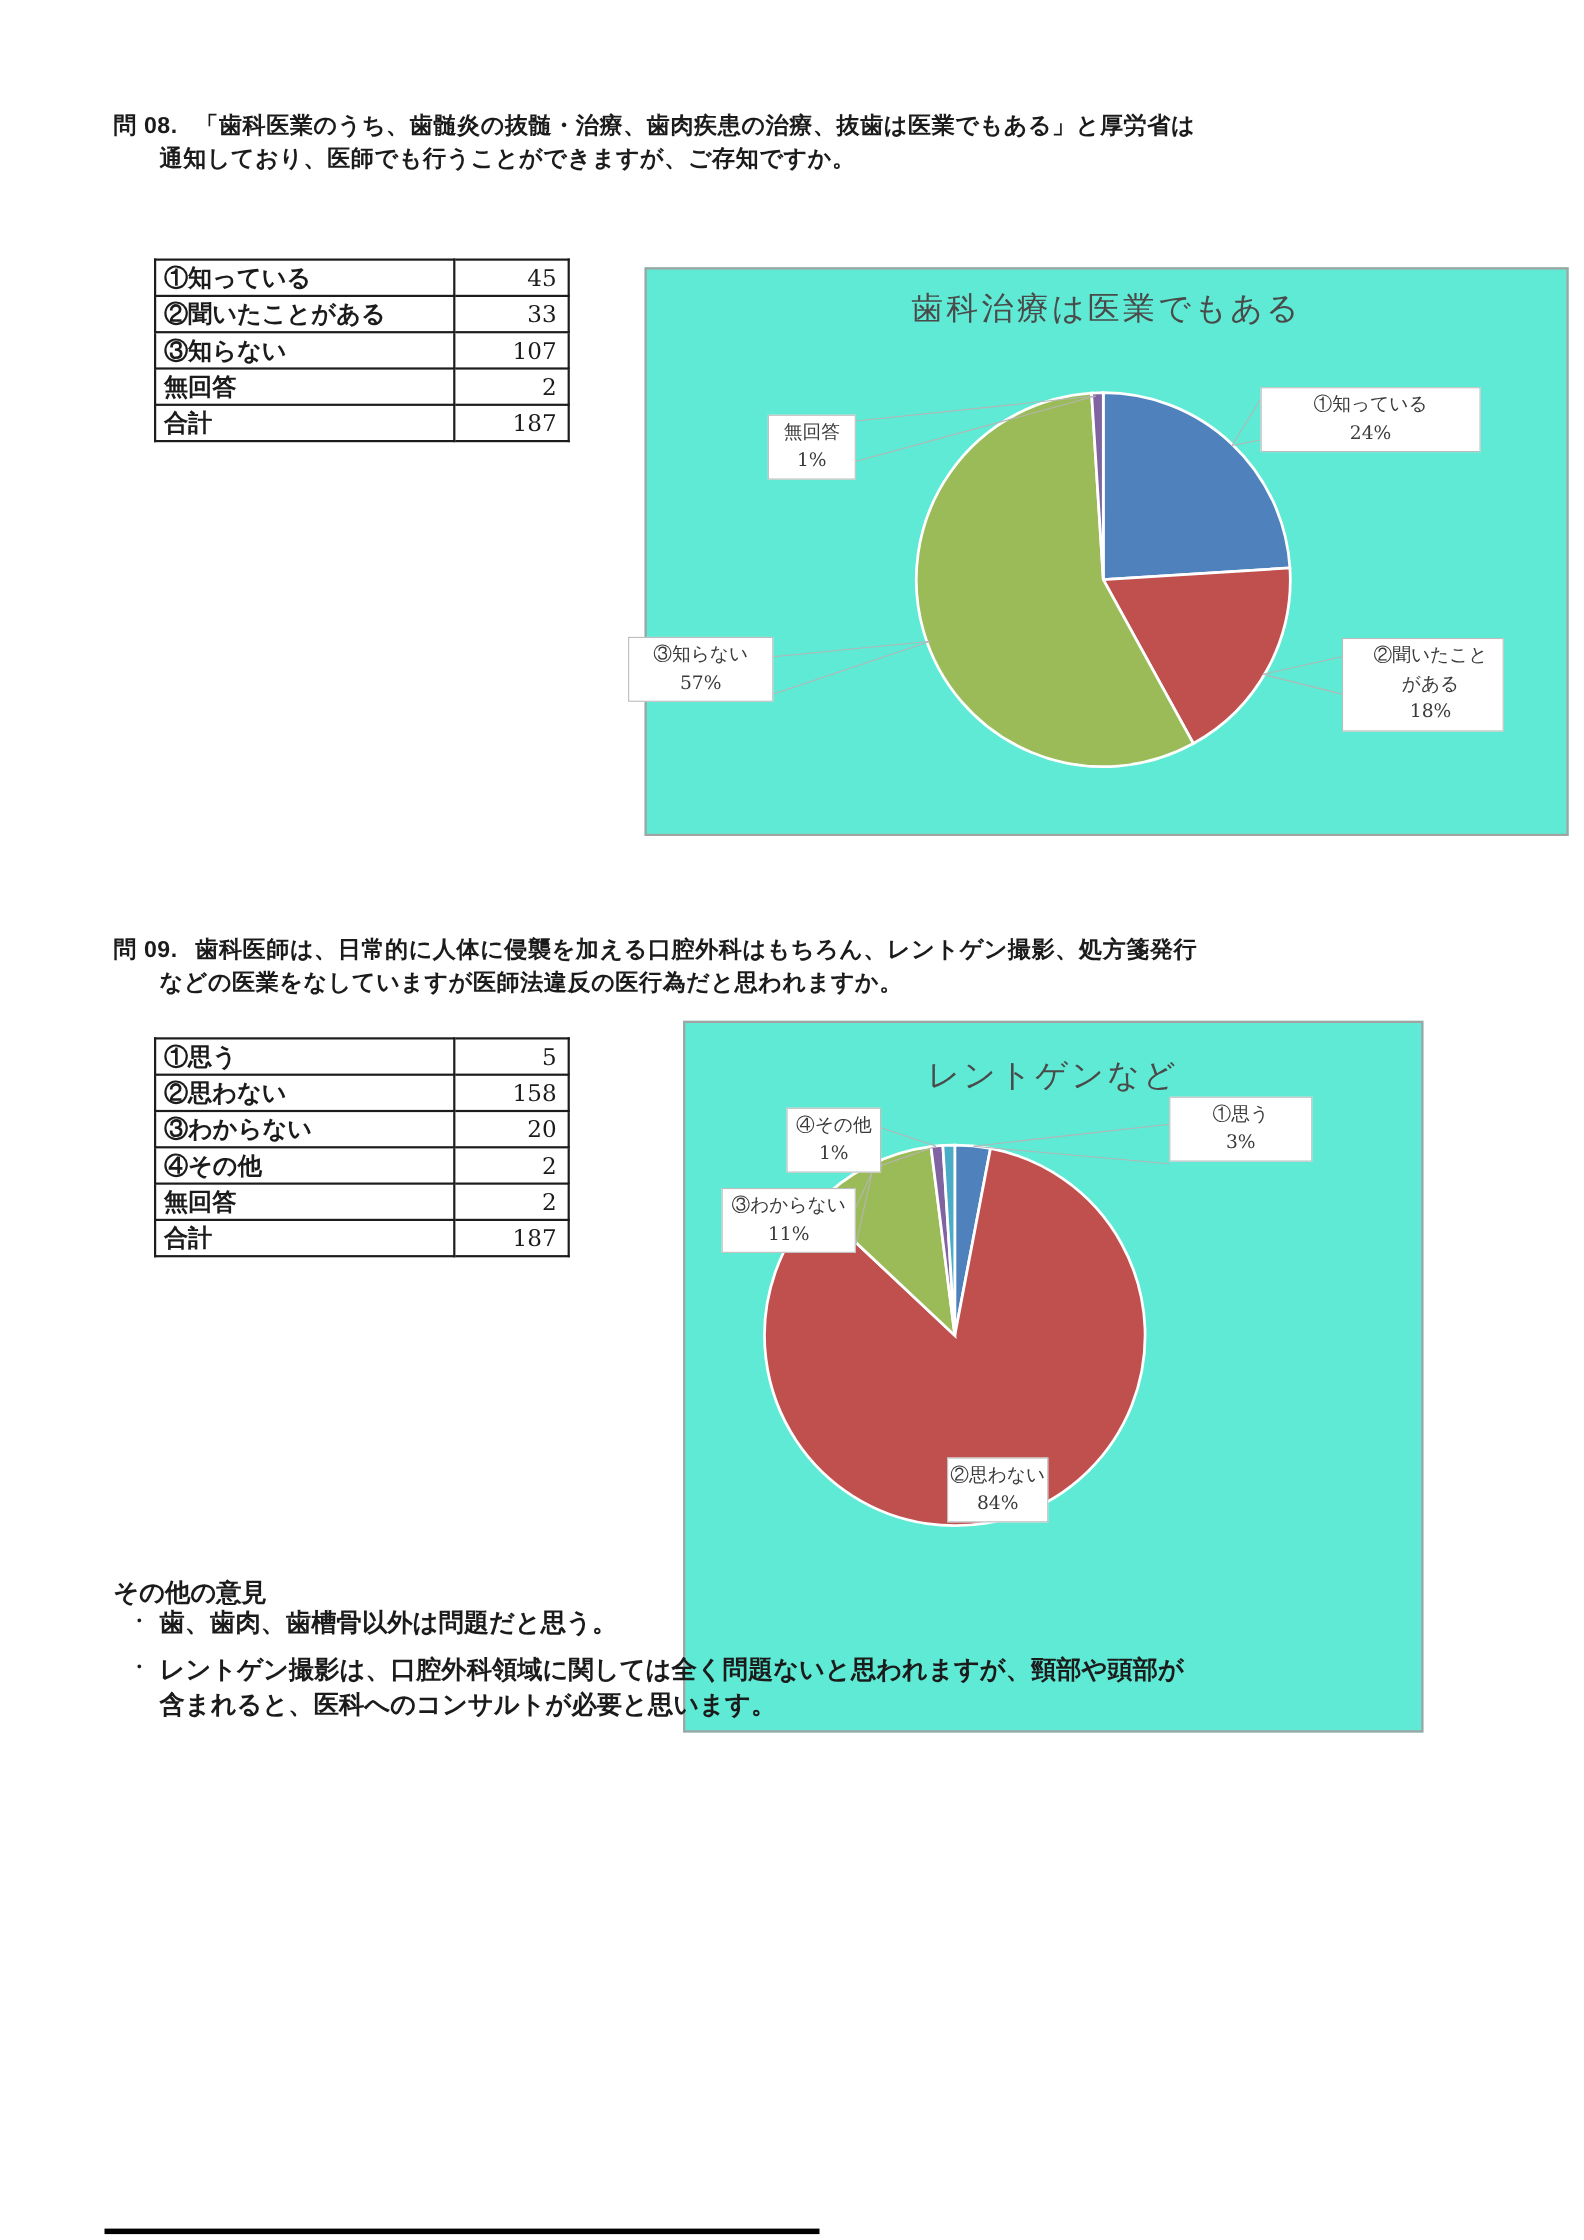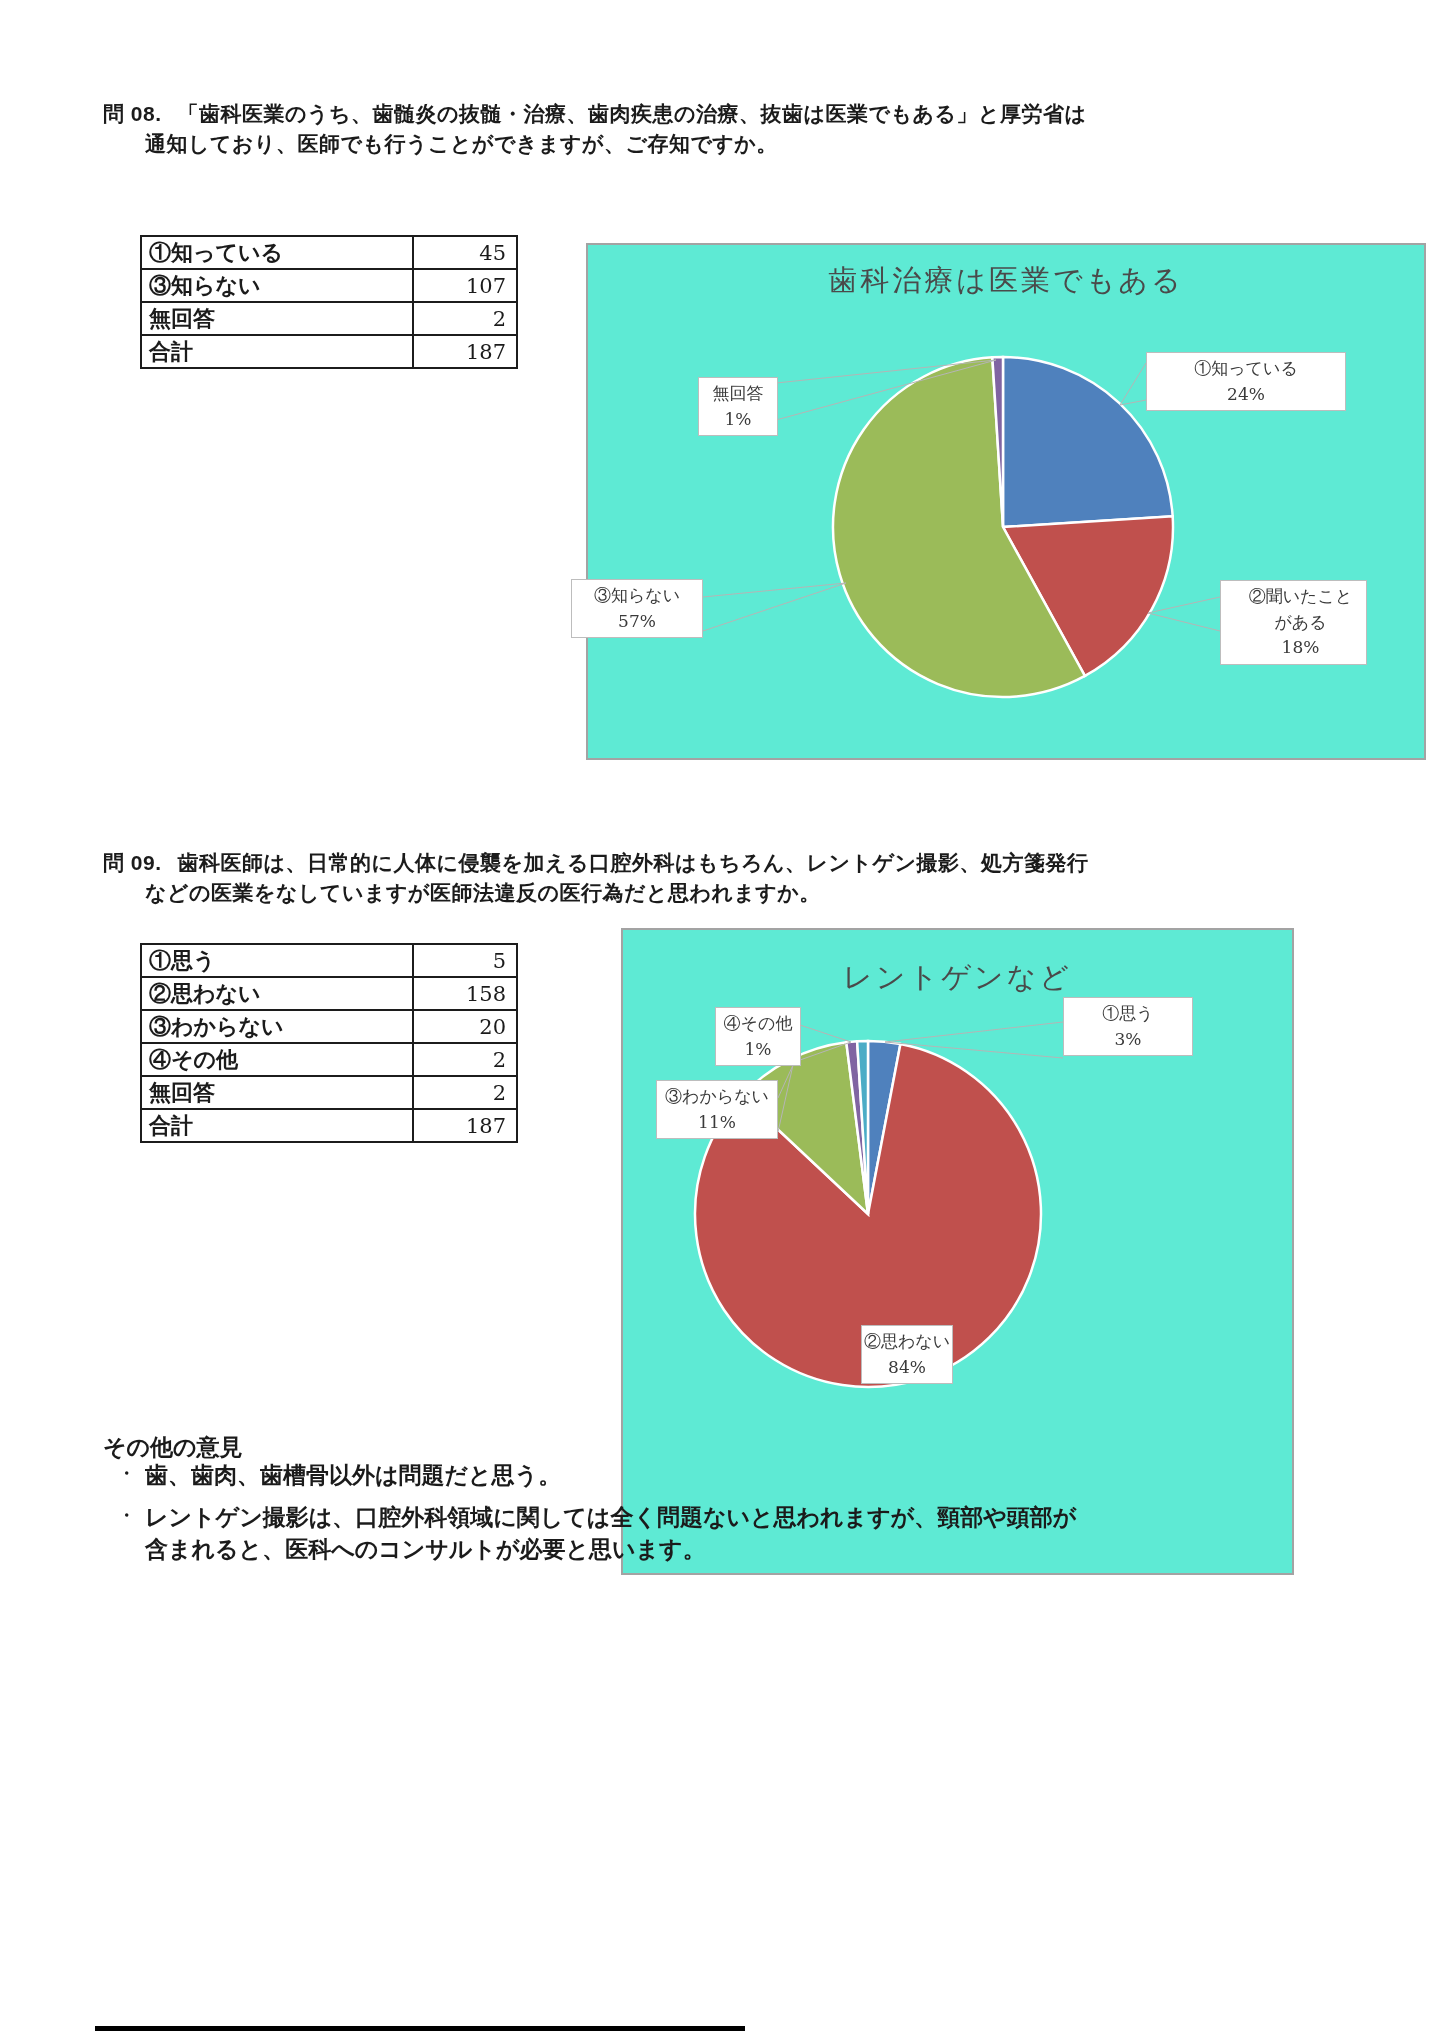--- a/index.html
+++ b/index.html
@@ -41,20 +41,24 @@
   </div>
   <div class="q-line" style="left:145px; top:130px;">
     <span>通知しており、医師でも行うことができますが、ご存知ですか。</span>
   </div>
 
   <table class="data-table" style="left:140px; top:235px;">
     <tbody>
       <tr>
         <td class="lbl">①知っている</td>
         <td class="val">45</td>
+      </tr>
+      <tr>
+        <td class="lbl">②聞いたことがある</td>
+        <td class="val">33</td>
       </tr>
       <tr>
         <td class="lbl">③知らない</td>
         <td class="val">107</td>
       </tr>
       <tr>
         <td class="lbl">無回答</td>
         <td class="val">2</td>
       </tr>
       <tr>

